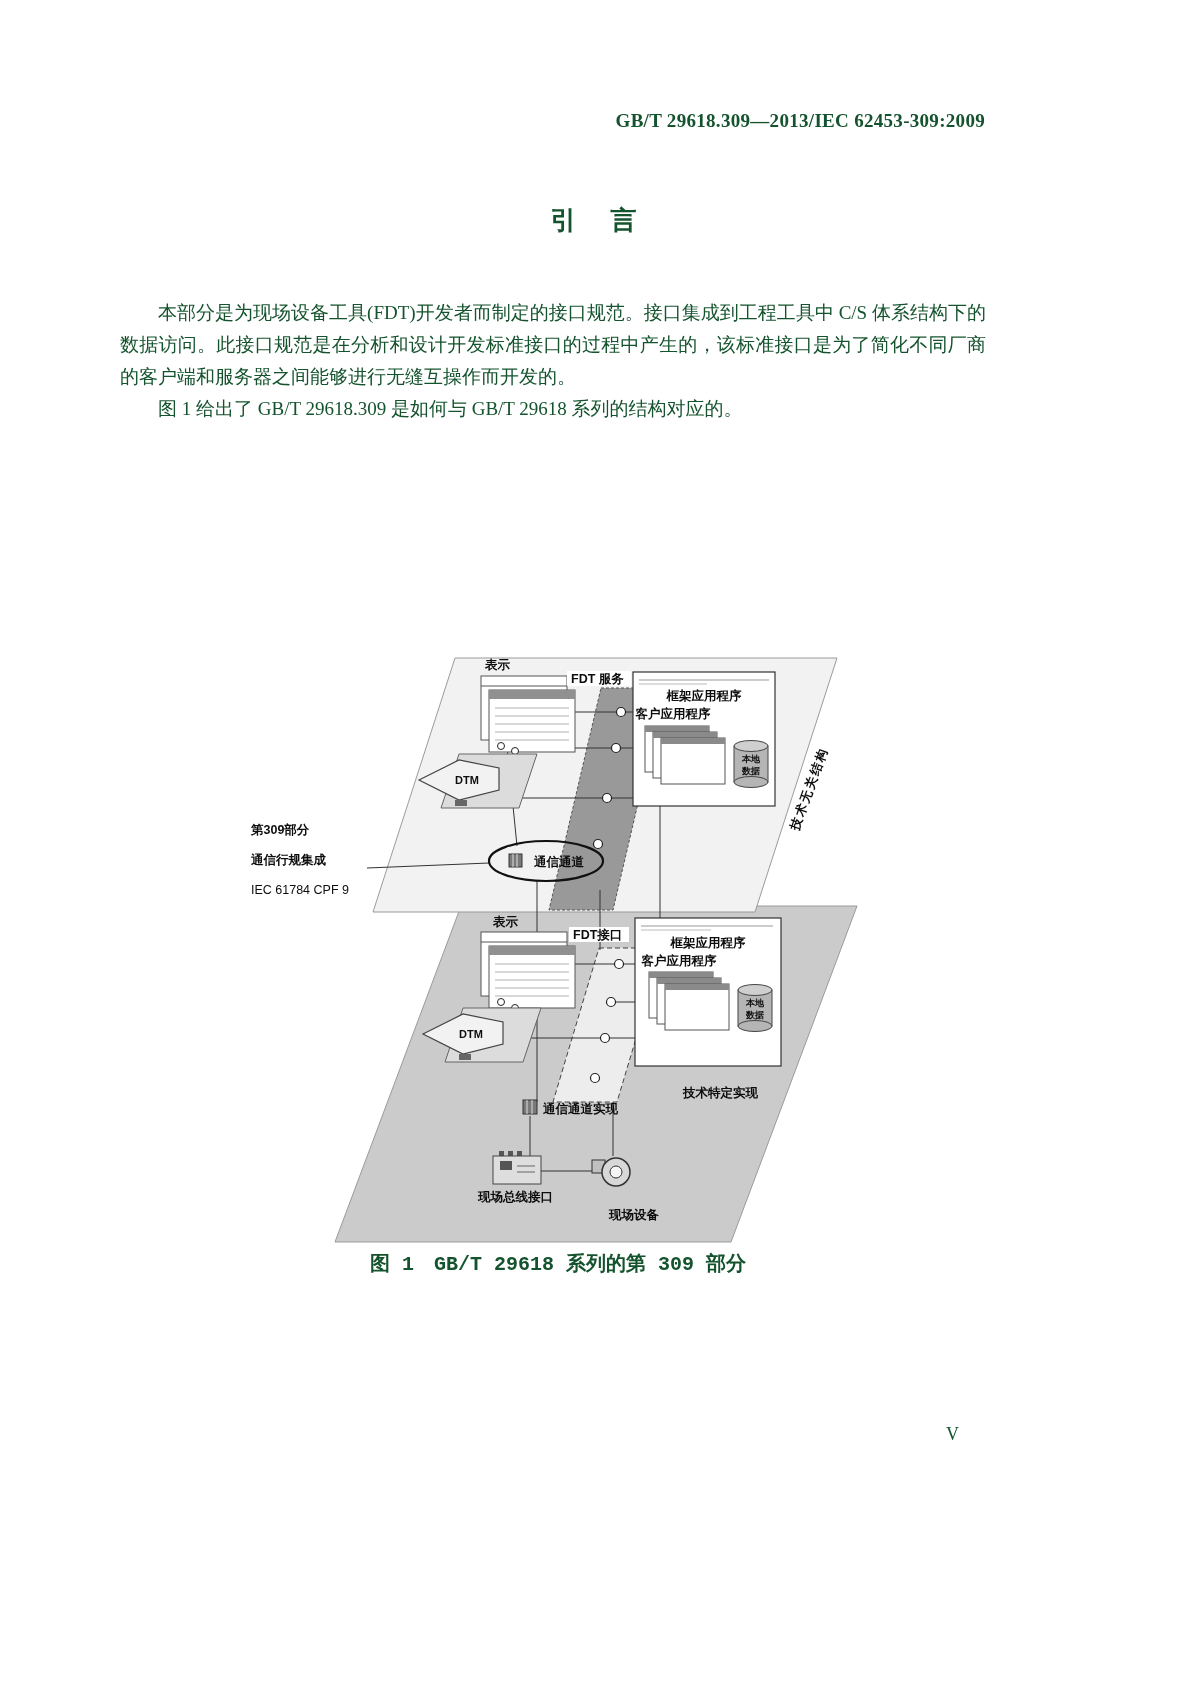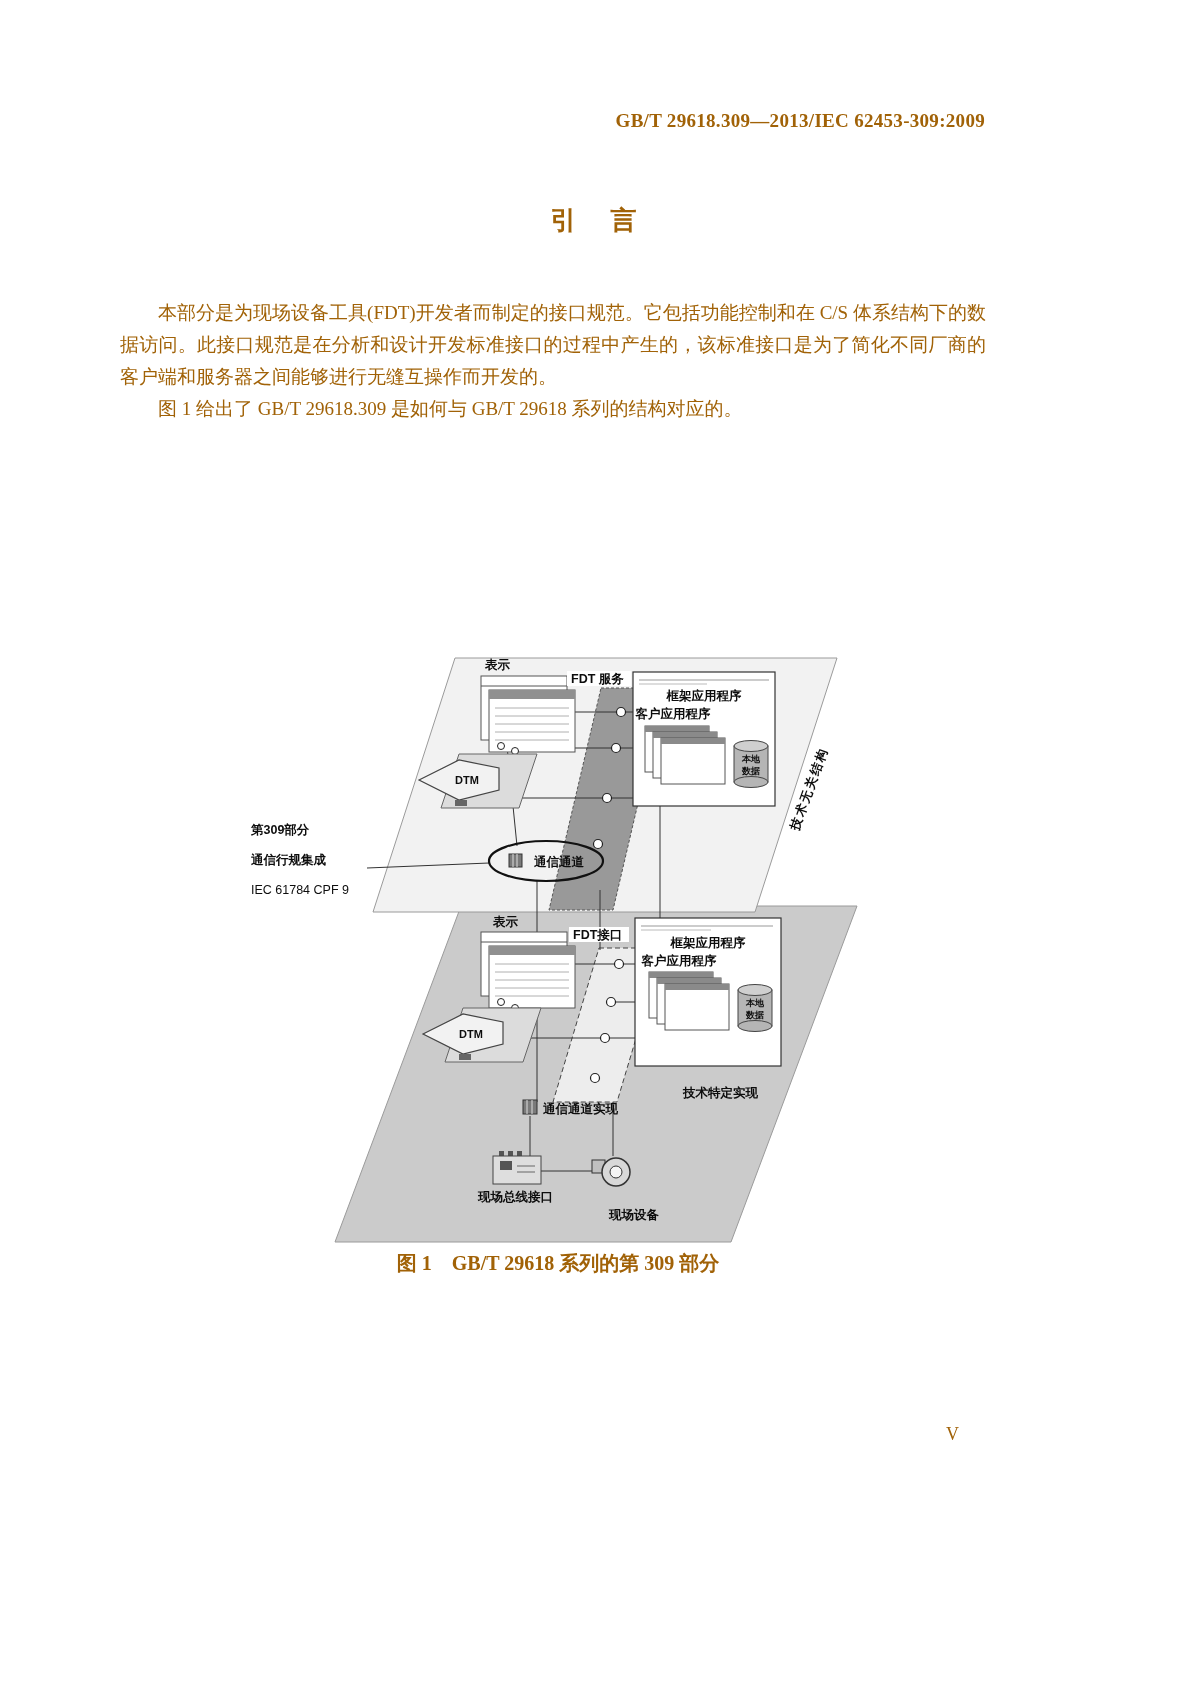--- a/index.html
+++ b/index.html
@@ -1,39 +1,39 @@
 <!DOCTYPE html>
 <html><head>
 <meta charset="utf-8">
 <style>
   html,body { margin:0; padding:0; background:#ffffff; }
   .page {
     position:relative; width:1191px; height:1684px; background:#ffffff;
-    font-family:"Liberation Serif","DejaVu Serif",serif; color:#a16207; overflow:hidden;
+    font-family:"Liberation Serif","DejaVu Serif",serif; color:#14532d; overflow:hidden;
   }
   .doc-header {
     position:absolute; top:110px; right:206px;
     font-size:19px; font-weight:bold; letter-spacing:0.3px;
     font-family:"Liberation Serif","DejaVu Serif",serif;
   }
   .doc-title {
     position:absolute; top:203px; left:0; width:100%; margin:0;
     text-align:center; font-size:26px; font-weight:bold;
     font-family:"Liberation Sans","DejaVu Sans",sans-serif; letter-spacing:4px;
   }
   .body-text {
     position:absolute; left:120px; top:297px; width:866px;
     font-size:19px; line-height:32px; text-align:justify;
   }
   .body-text p { margin:0; text-indent:2em; }
   .figure-area { position:absolute; left:215px; top:650px; width:760px; height:610px; }
   .figure-caption {
     position:absolute; left:178px; top:1250px; width:760px; text-align:center;
     font-size:20px; font-weight:bold;
-    font-family:Liberation Serif, serif;
+    font-family:Liberation Mono, monospace;
   }
   .page-number {
     position:absolute; left:946px; top:1424px; font-size:18px;
     font-family:"Liberation Serif","DejaVu Serif",serif;
   }
   
   .fig-svg text {
     font-family:"Liberation Sans","DejaVu Sans",sans-serif;
     fill:#0d0d0d;
   }
@@ -45,21 +45,21 @@
 </head>
 <body>
 
 <div class="page">
 
   <div class="doc-header">GB/T 29618.309—2013/IEC 62453-309:2009</div>
 
   <h1 class="doc-title">引　言</h1>
 
   <div class="body-text">
-    <p>本部分是为现场设备工具(FDT)开发者而制定的接口规范。它包括功能控制和在 C/S 体系结构下的数据访问。此接口规范是在分析和设计开发标准接口的过程中产生的，该标准接口是为了简化不同厂商的客户端和服务器之间能够进行无缝互操作而开发的。</p>
+    <p>本部分是为现场设备工具(FDT)开发者而制定的接口规范。接口集成到工程工具中 C/S 体系结构下的数据访问。此接口规范是在分析和设计开发标准接口的过程中产生的，该标准接口是为了简化不同厂商的客户端和服务器之间能够进行无缝互操作而开发的。</p>
     <p>图 1 给出了 GB/T 29618.309 是如何与 GB/T 29618 系列的结构对应的。</p>
   </div>
 
   <div class="figure-area">
     <svg class="fig-svg" width="760" height="610" viewBox="0 0 760 610" xmlns="http://www.w3.org/2000/svg">
 
       <polygon points="246,256 642,256 516,592 120,592" fill="#cbcbcb" stroke="#9a9a9a" stroke-width="1"></polygon>
       <polygon points="240,8 622,8 540,262 158,262" fill="#f2f2f2" stroke="#9a9a9a" stroke-width="1"></polygon>
 
       <polygon points="386,38 450,38 398,260 334,260" fill="#8f8f8f" fill-opacity="0.9" stroke="#555555" stroke-width="1" stroke-dasharray="3,2"></polygon>

